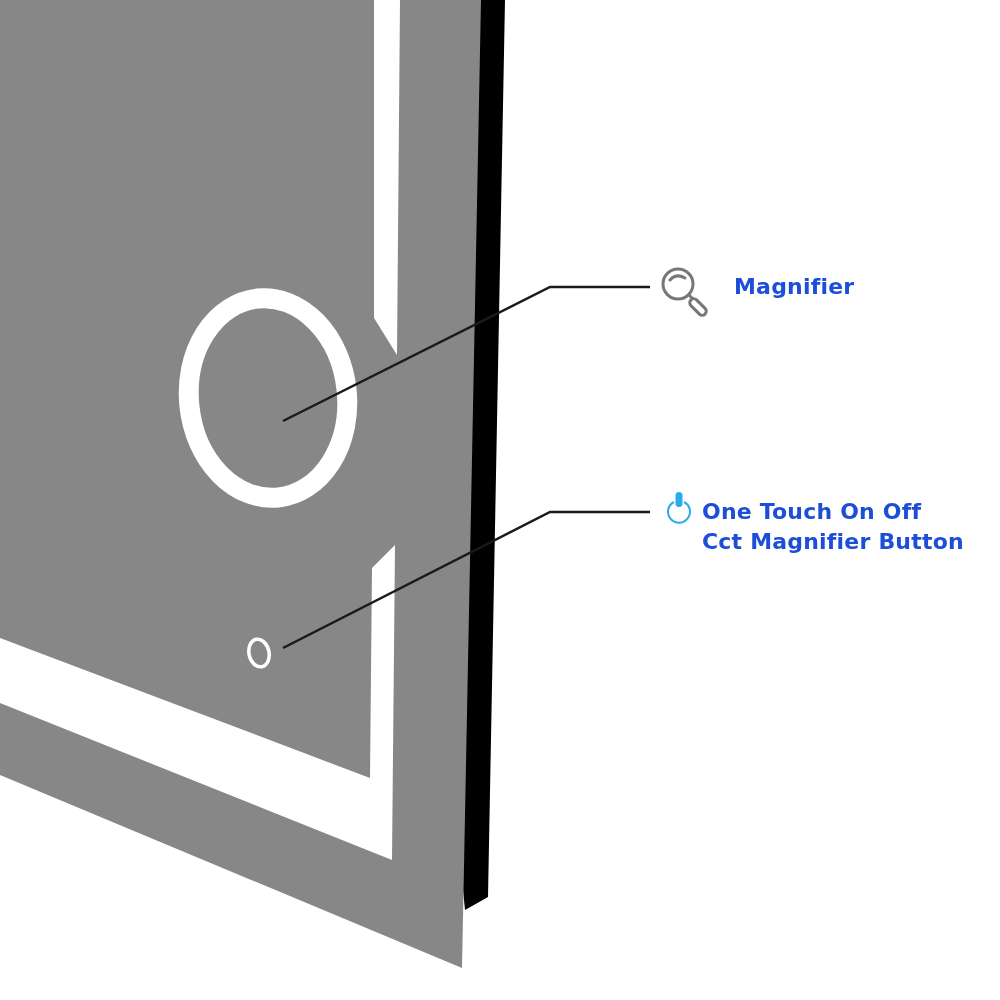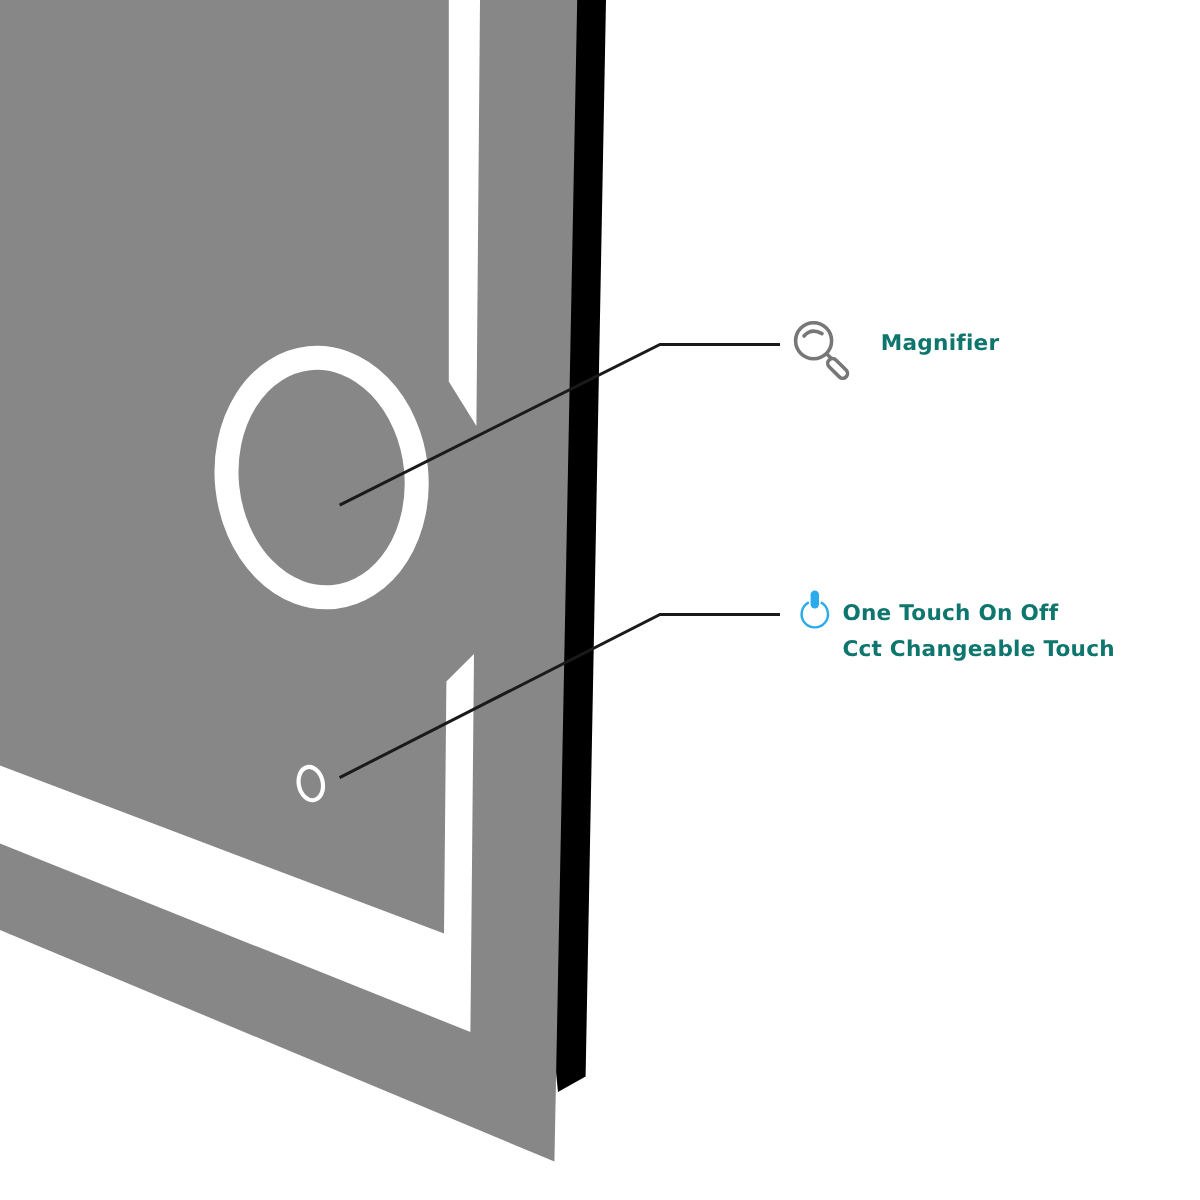--- a/index.html
+++ b/index.html
@@ -1,23 +1,23 @@
 <!DOCTYPE html>
 <html><head>
 <meta charset="utf-8">
 <style>
   html, body { margin: 0; padding: 0; background: #ffffff; }
   body { width: 1000px; height: 1000px; position: relative; overflow: hidden; font-family: "DejaVu Sans", sans-serif; }
   #scene { position: absolute; left: 0; top: 0; width: 1000px; height: 1000px; }
   .label {
     position: absolute;
-    color: #0f766e;
+    color: #1d4ed8;
     font-family: "DejaVu Sans", sans-serif;
     font-weight: bold;
-    font-size: 18px;
+    font-size: 22px;
     line-height: 30px;
     white-space: nowrap;
     letter-spacing: 0.2px;
   }
   .icon { position: absolute; }
 </style>
 </head>
 <body>
 
 <svg id="scene" viewBox="0 0 1000 1000" xmlns="http://www.w3.org/2000/svg">
@@ -44,13 +44,13 @@
   <line x1="31" y1="31" x2="35" y2="35" stroke="#777777" stroke-width="3"></line>
   <rect x="36" y="33" width="8" height="20" rx="4" transform="rotate(-45 40 43)" fill="none" stroke="#777777" stroke-width="3"></rect>
 </svg>
 <div class="label" style="left:734px; top:272px;">Magnifier</div>
 
 <svg class="icon" style="left:664px; top:490px;" width="30" height="36" viewBox="0 0 30 36" xmlns="http://www.w3.org/2000/svg">
   <path d="M10 12 A11 11 0 1 0 20 12" fill="none" stroke="#2aabeb" stroke-width="2"></path>
   <rect x="11.5" y="2" width="7" height="15" rx="3.5" fill="#2aabeb"></rect>
 </svg>
 <div class="label" style="left:702px; top:497px;text-align:center;">One Touch On Off</div>
-<div class="label" style="left:702px; top:527px;">Cct Changeable Touch</div>
+<div class="label" style="left:702px; top:527px;">Cct Magnifier Button</div>
 
 </body></html>

